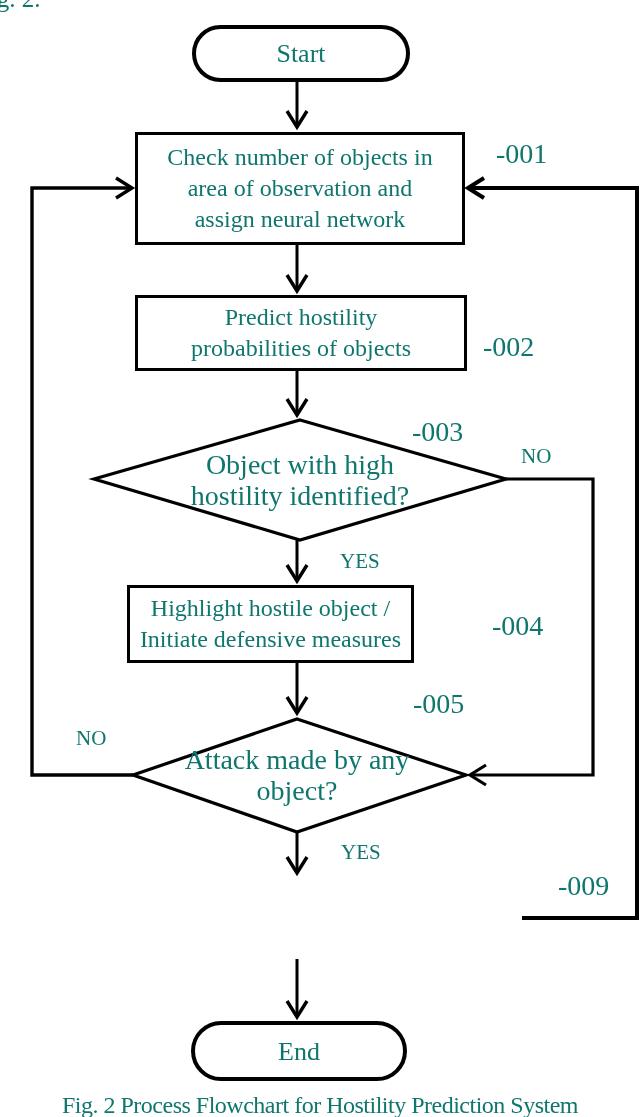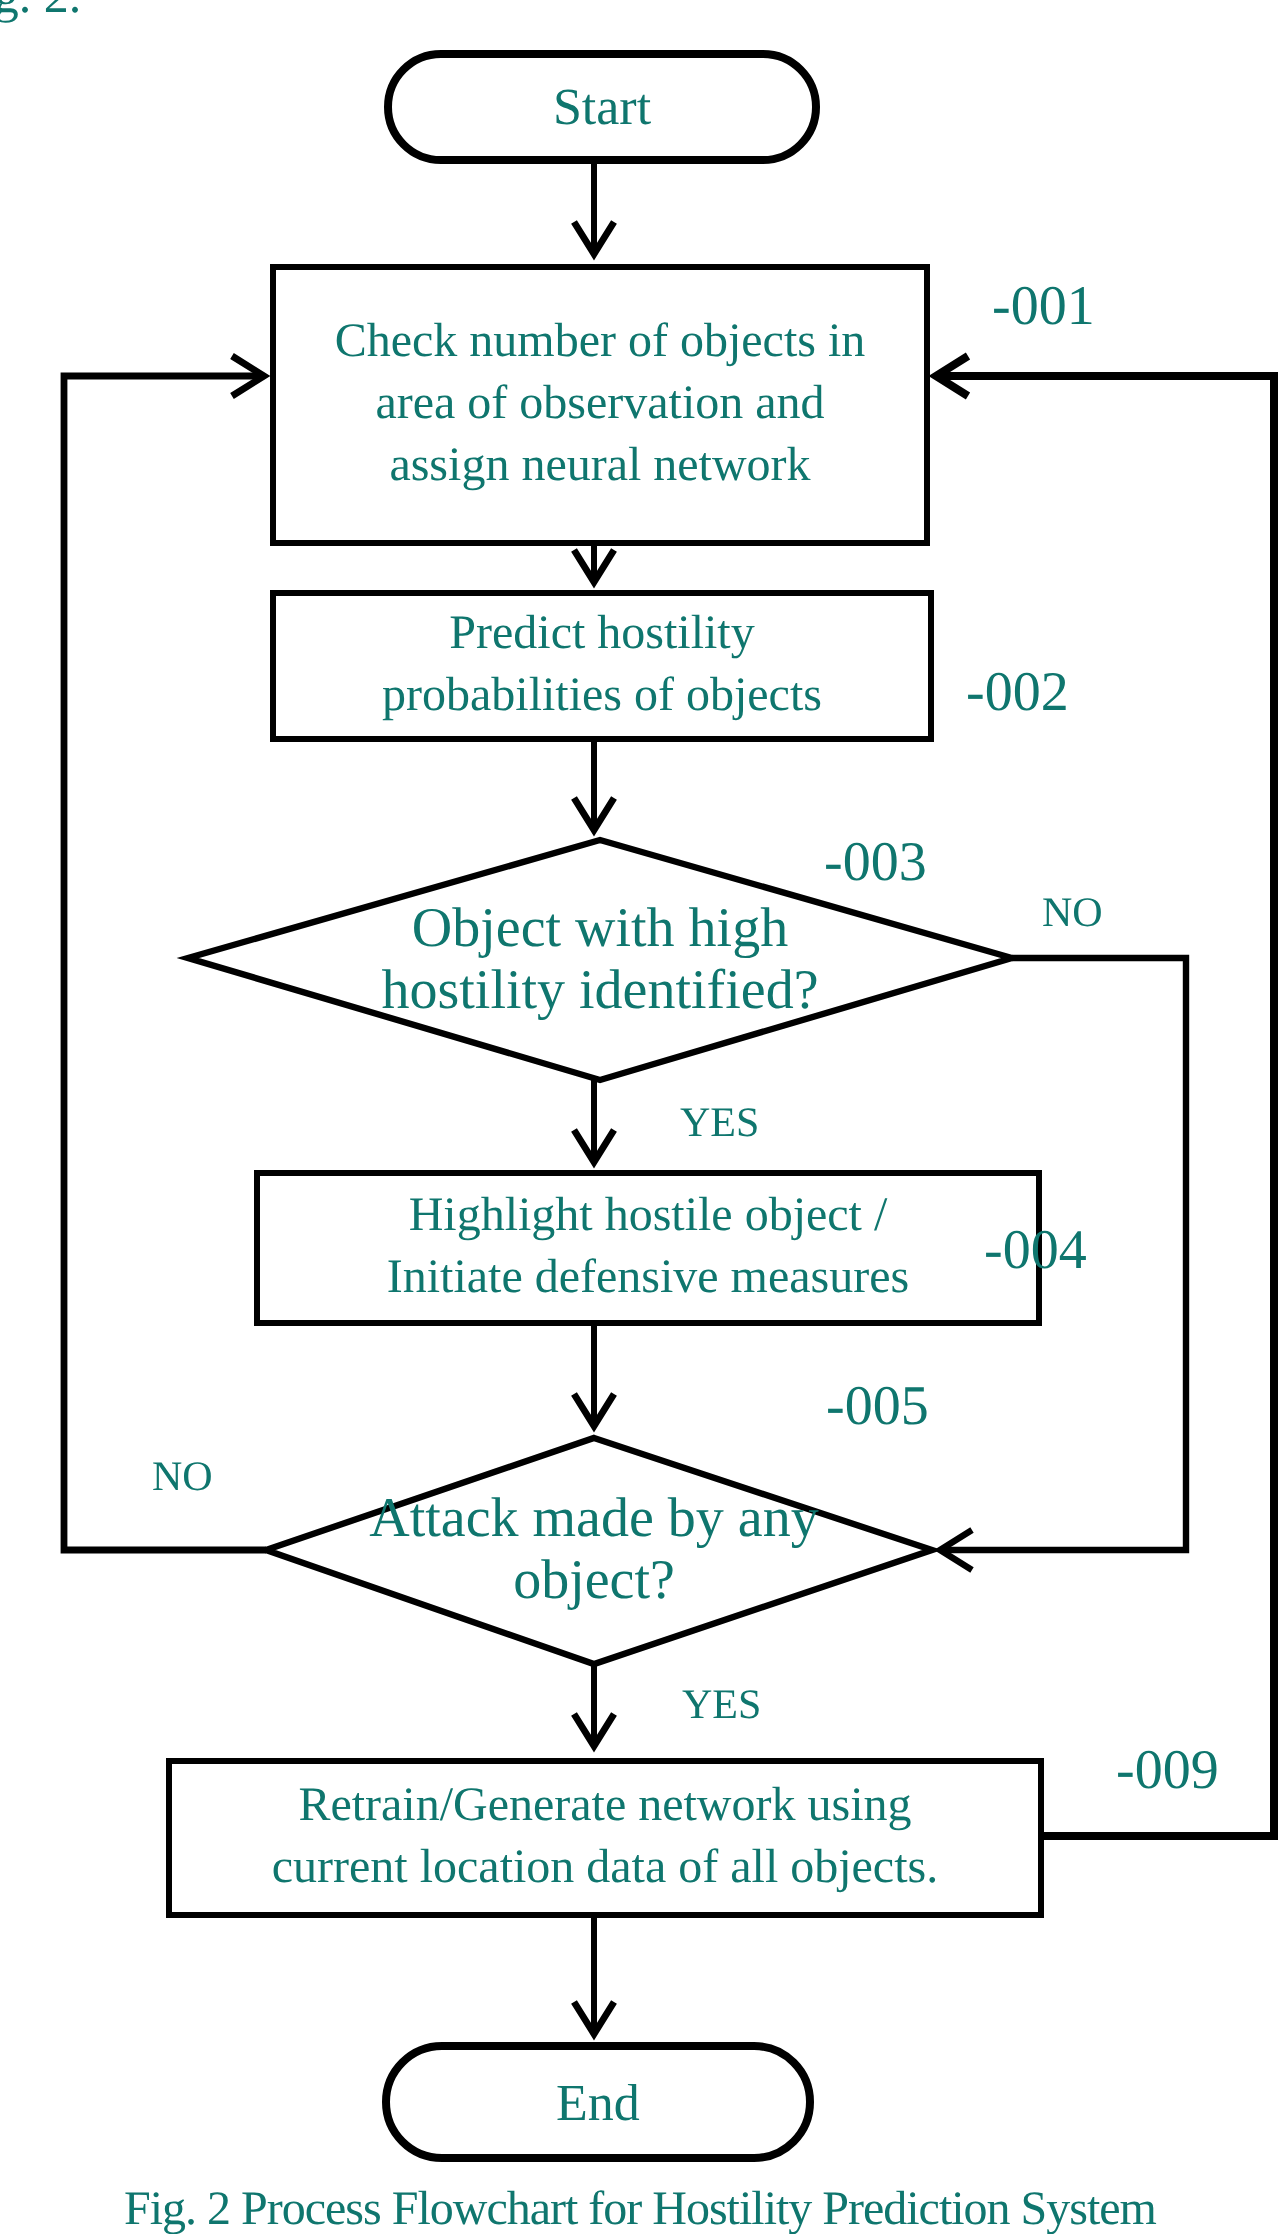--- a/index.html
+++ b/index.html
@@ -79,23 +79,23 @@
   #clipped-figure-label {
     position: absolute;
     left: -24px;
     top: -15px;
     font-size: 25px;
     z-index: 1;
     white-space: nowrap;
   }
   
   #node-start { left: 192px; top: 25px;  width: 218px; height: 57px; }
-  #node-001   { left: 135px; top: 132px; width: 330px; height: 141px; }
+  #node-001   { left: 135px; top: 132px; width: 330px; height: 113px; }
   #node-002   { left: 135px; top: 295px; width: 332px; height: 76px; }
-  #node-004   { left: 127px; top: 585px; width: 394px; height: 78px; }
+  #node-004   { left: 127px; top: 585px; width: 287px; height: 78px; }
   #node-006   { left: 83px;  top: 879px; width: 439px; height: 80px; }
   #node-end   { left: 191px; top: 1021px; width: 216px; height: 60px; }
   #node-003-text { left: 150px; top: 441px; width: 300px; height: 78px; }
   #node-005-text { left: 147px; top: 737px; width: 300px; height: 76px; }
   
   #ref-001 { left: 496px; top: 139px; }
   #ref-002 { left: 483px; top: 320px; margin-top: 12px; }
   #ref-003 { left: 412px; top: 417px; }
   #ref-004 { left: 492px; top: 611px; }
   #ref-005 { left: 413px; top: 689px; }
@@ -165,24 +165,20 @@
 assign neural network</span>
   </div>
   <div class="node process" id="node-002">
     <span>Predict hostility
 probabilities of objects</span>
   </div>
   <div class="node process" id="node-004">
     <span>Highlight hostile object /
 Initiate defensive measures</span>
   </div>
-  <div class="node process" id="node-006">
-    <span>Retrain/Generate network using
-current location data of all objects.</span>
-  </div>
 
   <div class="diamond-text" id="node-003-text">Object with high
 hostility identified?</div>
   <div class="diamond-text" id="node-005-text">Attack made by any
 object?</div>
 
   <div class="ref-label" id="ref-001">-001</div>
   <div class="ref-label" id="ref-002">-002</div>
   <div class="ref-label" id="ref-003">-003</div>
   <div class="ref-label" id="ref-004">-004</div>

